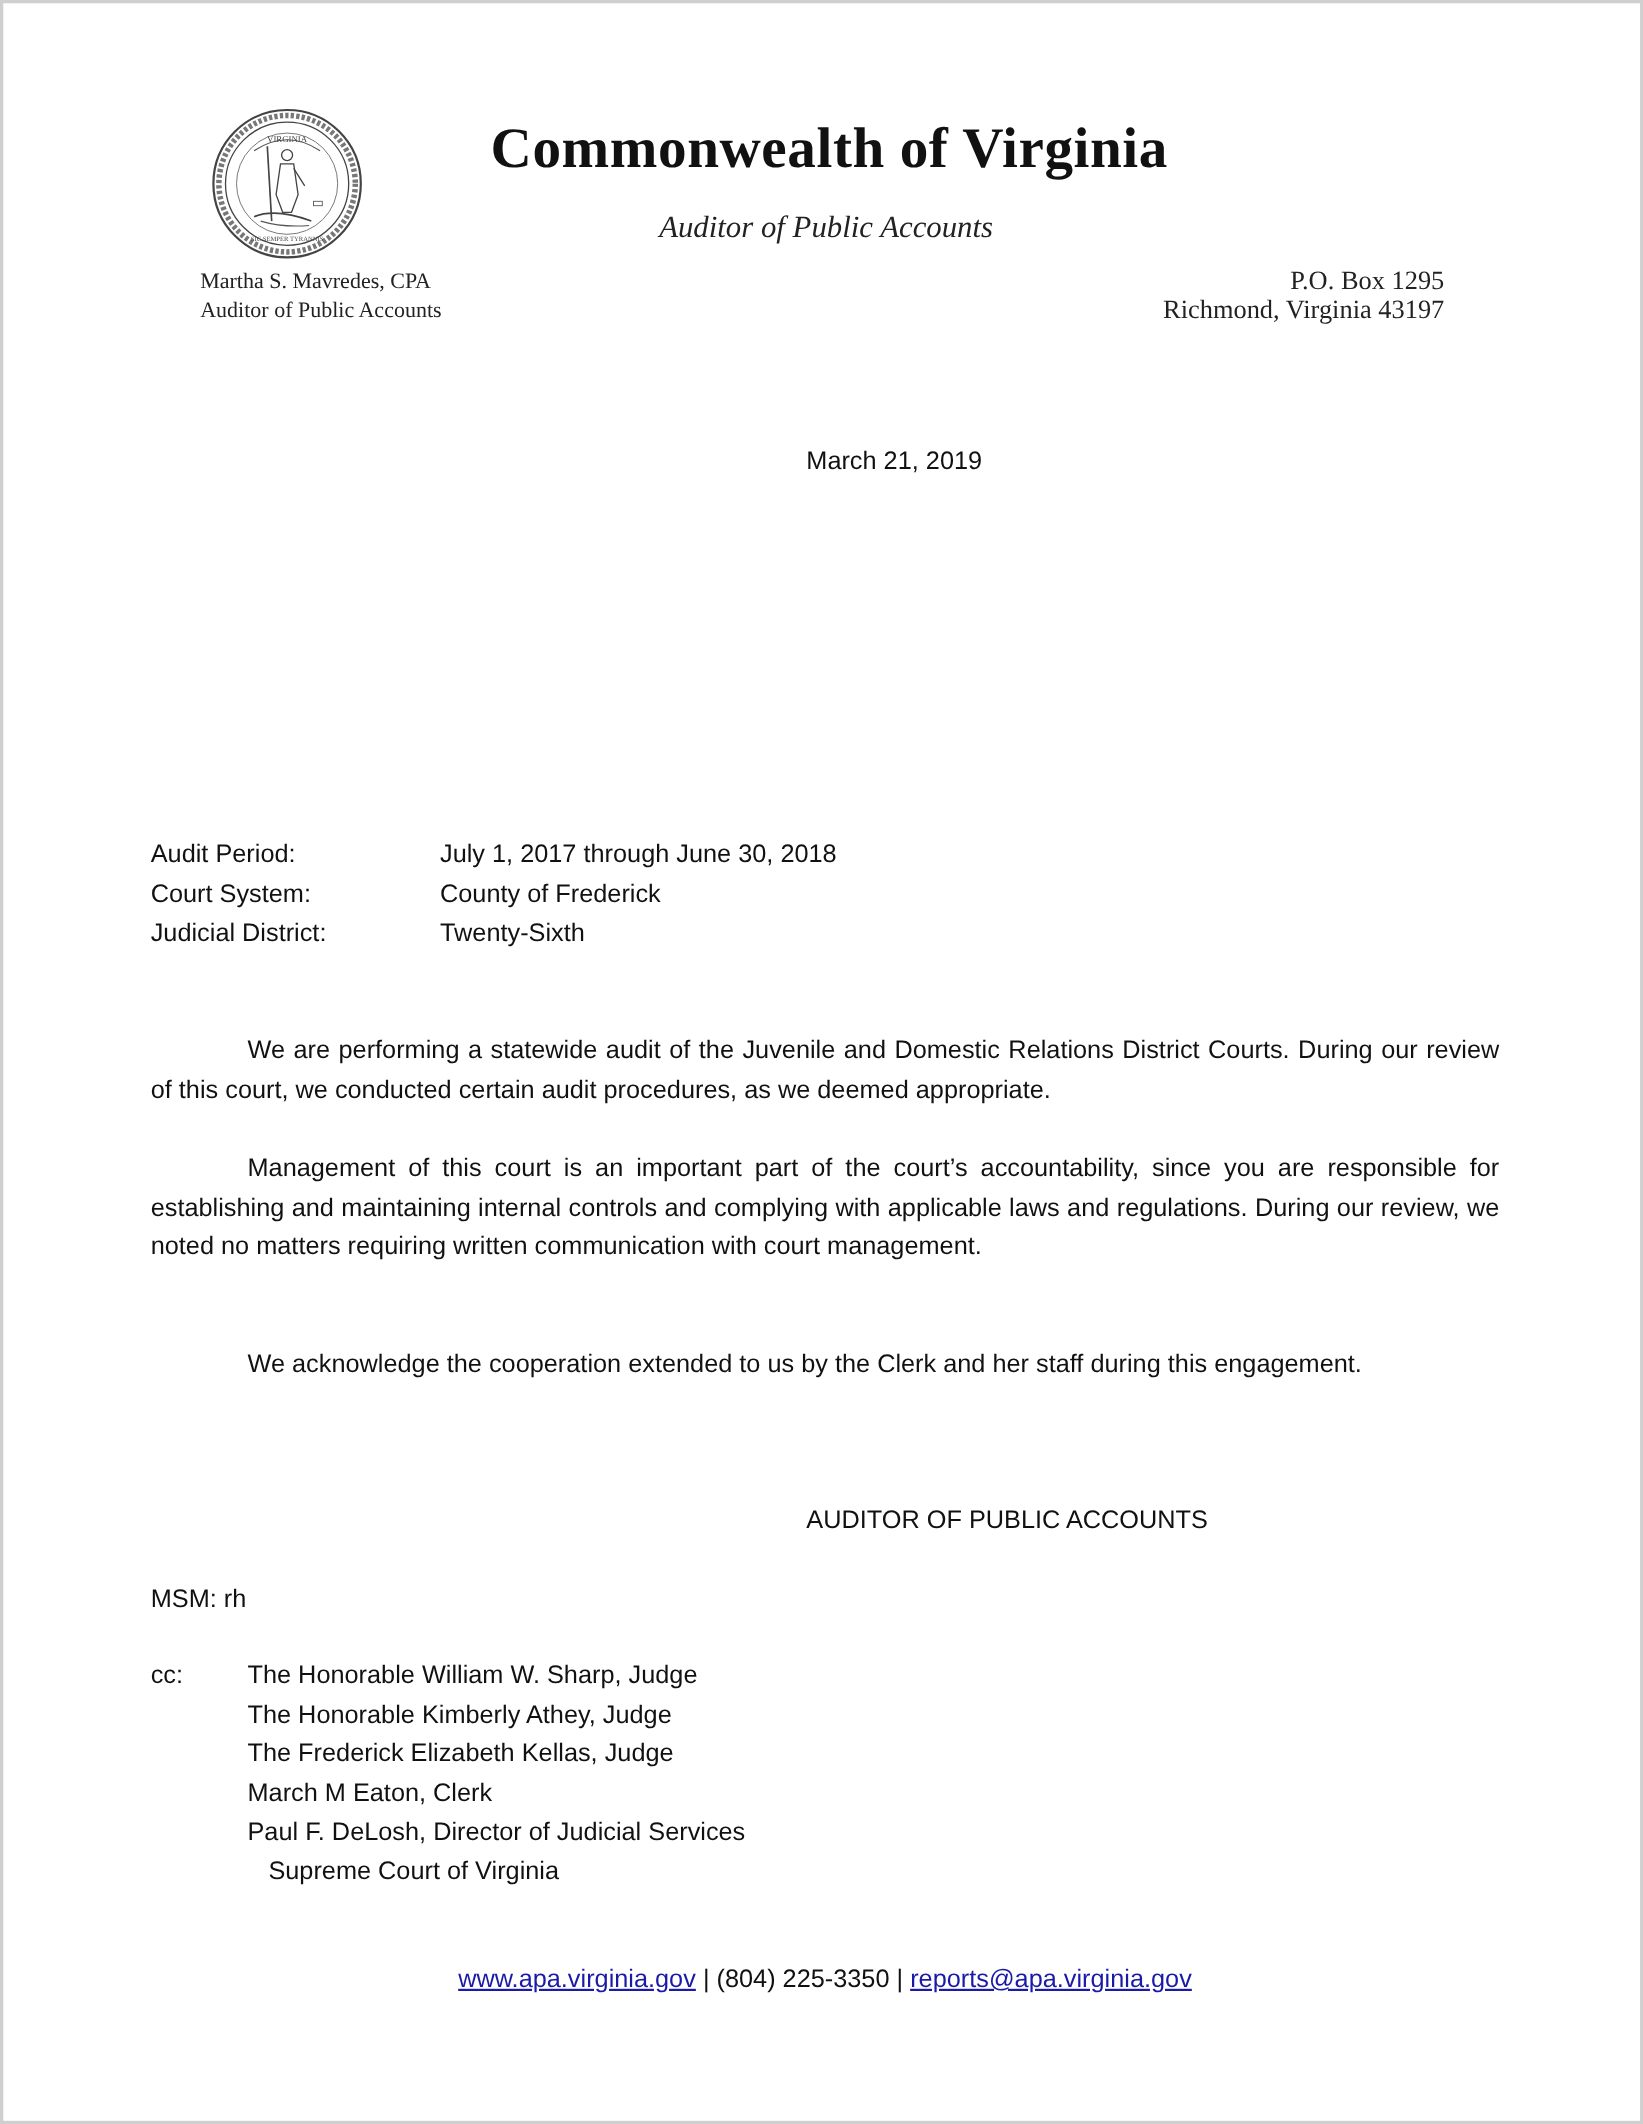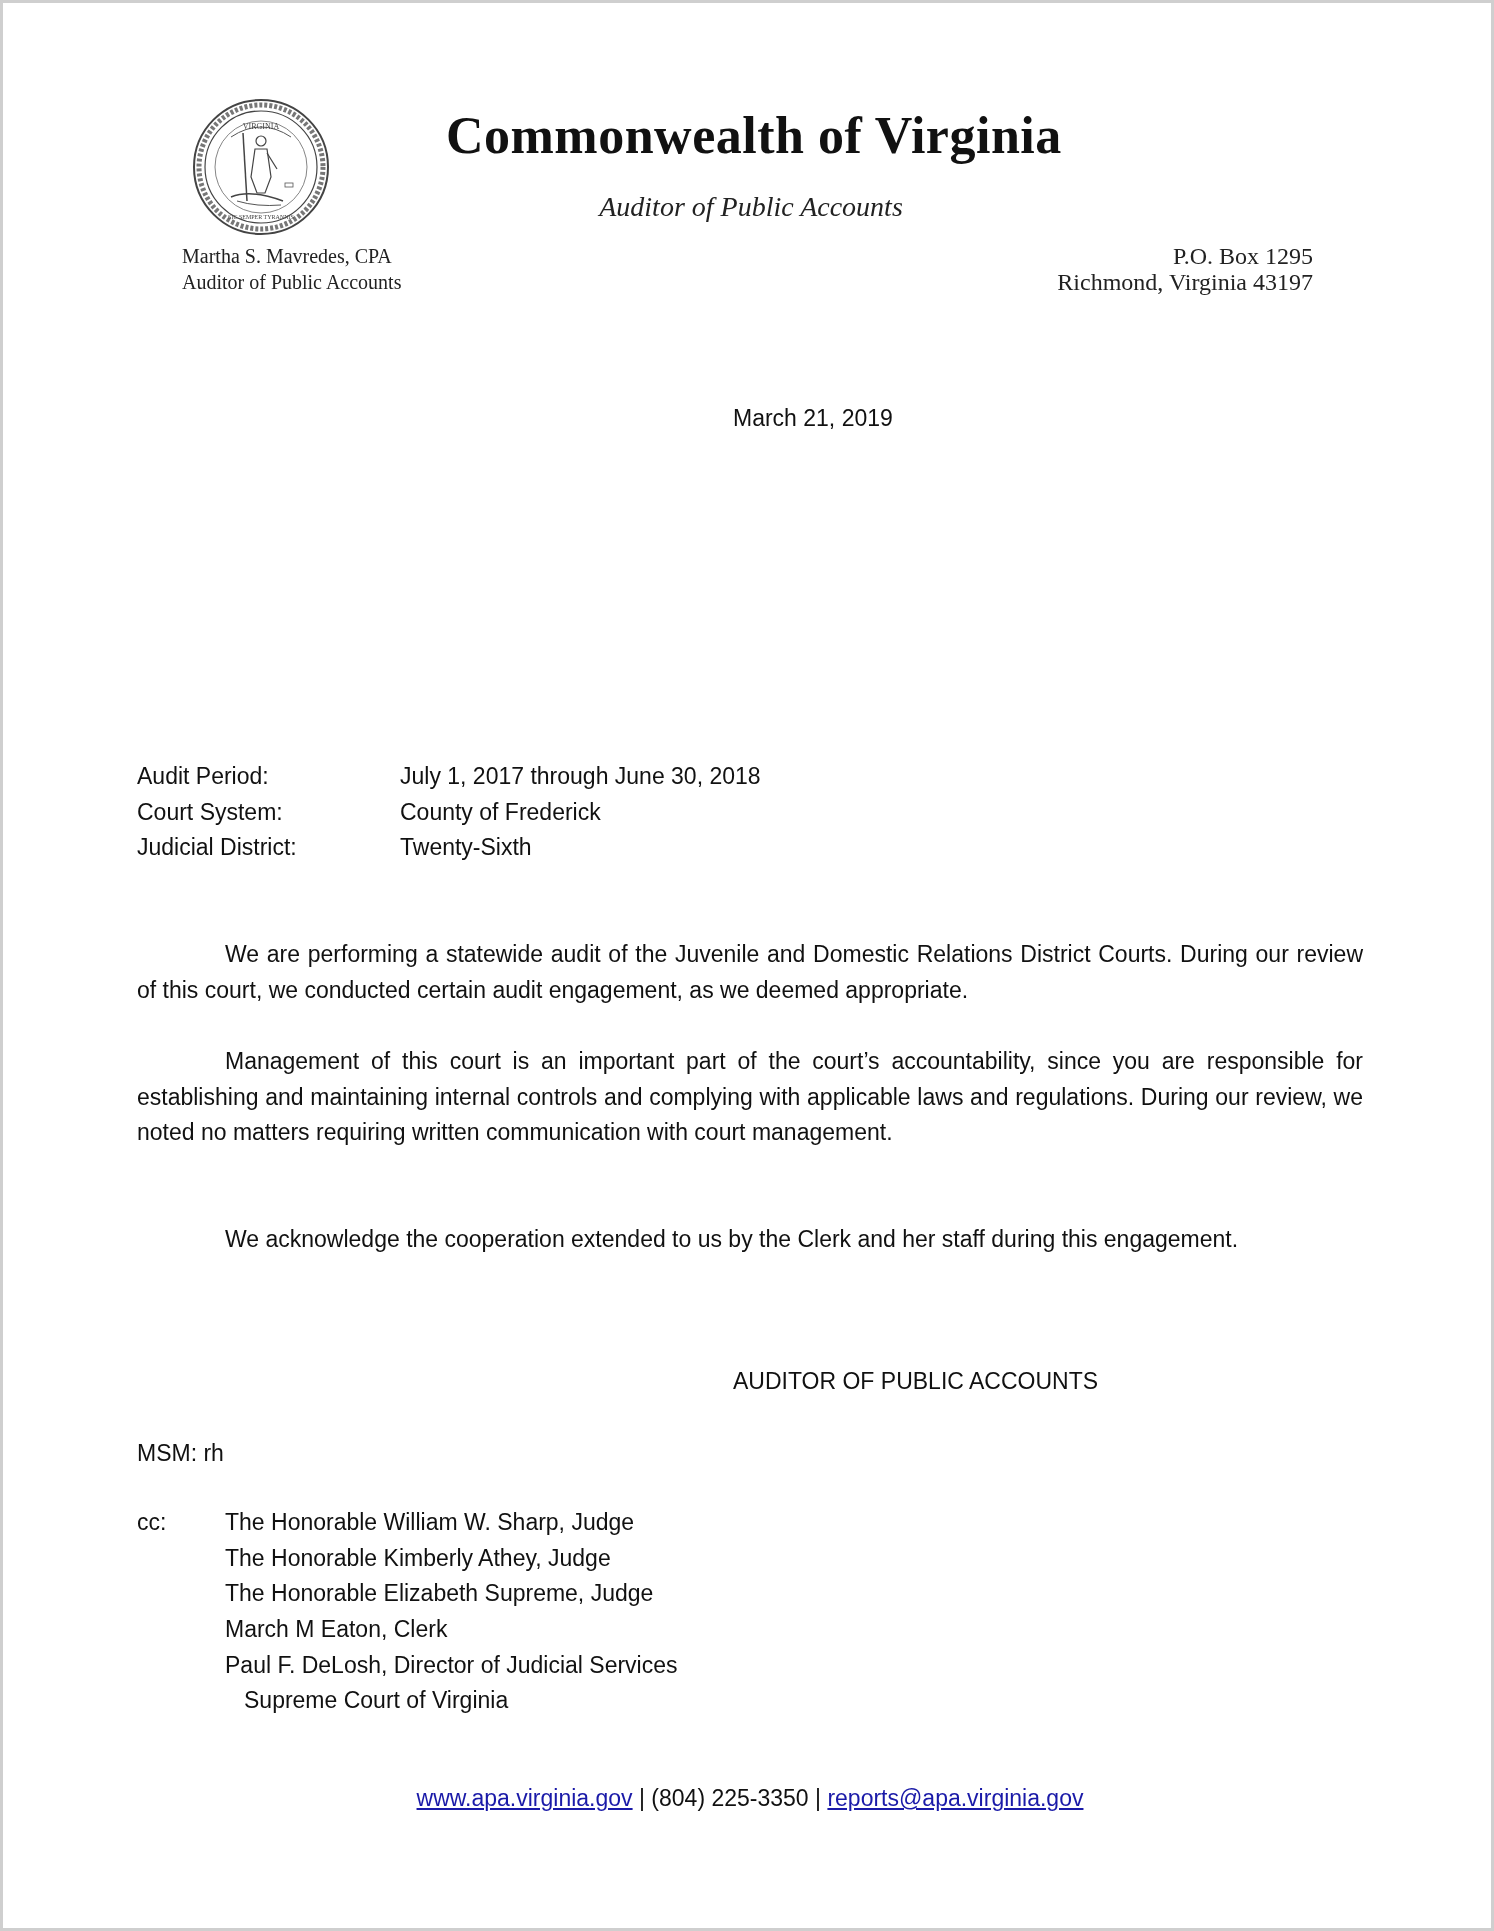--- a/index.html
+++ b/index.html
@@ -96,32 +96,32 @@
     <div class="row">
       <span class="lbl">Court System:</span>
       <span class="val">County of Frederick</span>
     </div>
     <div class="row">
       <span class="lbl">Judicial District:</span>
       <span class="val">Twenty-Sixth</span>
     </div>
   </div>
 
-  <div class="para p1 body-text">We are performing a statewide audit of the Juvenile and Domestic Relations District Courts. During our review of this court, we conducted certain audit engagement, as we deemed appropriate.</div>
+  <div class="para p1 body-text">We are performing a statewide audit of the Juvenile and Domestic Relations District Courts. During our review of this court, we conducted certain audit procedures, as we deemed appropriate.</div>
   <div class="para p2 body-text">Management of this court is an important part of the court’s accountability, since you are responsible for establishing and maintaining internal controls and complying with applicable laws and regulations.  During our review, we noted no matters requiring written communication with court management.</div>
   <div class="para p3 body-text">We acknowledge the cooperation extended to us by the Clerk and her staff during this engagement.</div>
 
   <div class="abs body-text signoff">AUDITOR OF PUBLIC ACCOUNTS</div>
   <div class="abs body-text msm">MSM: rh</div>
 
   <div class="abs body-text cc-label">cc:</div>
   <div class="cc-list body-text">
     <div>The Honorable William W. Sharp, Judge</div>
     <div>The Honorable Kimberly Athey, Judge</div>
-    <div>The Honorable Elizabeth Supreme, Judge</div>
+    <div>The Frederick Elizabeth Kellas, Judge</div>
     <div>March M Eaton, Clerk</div>
     <div>Paul F. DeLosh, Director of Judicial Services</div>
     <div class="sub">Supreme Court of Virginia</div>
   </div>
 
   <div class="footer body-text">
     <a style="color: rgb(26, 26, 168);">www.apa.virginia.gov</a><span class="sep" style="white-space: pre;"> | </span><span>(804) 225-3350</span><span class="sep" style="white-space: pre;"> | </span><a style="color: rgb(26, 26, 168);">reports@apa.virginia.gov</a>
   </div>
 
 </div>

